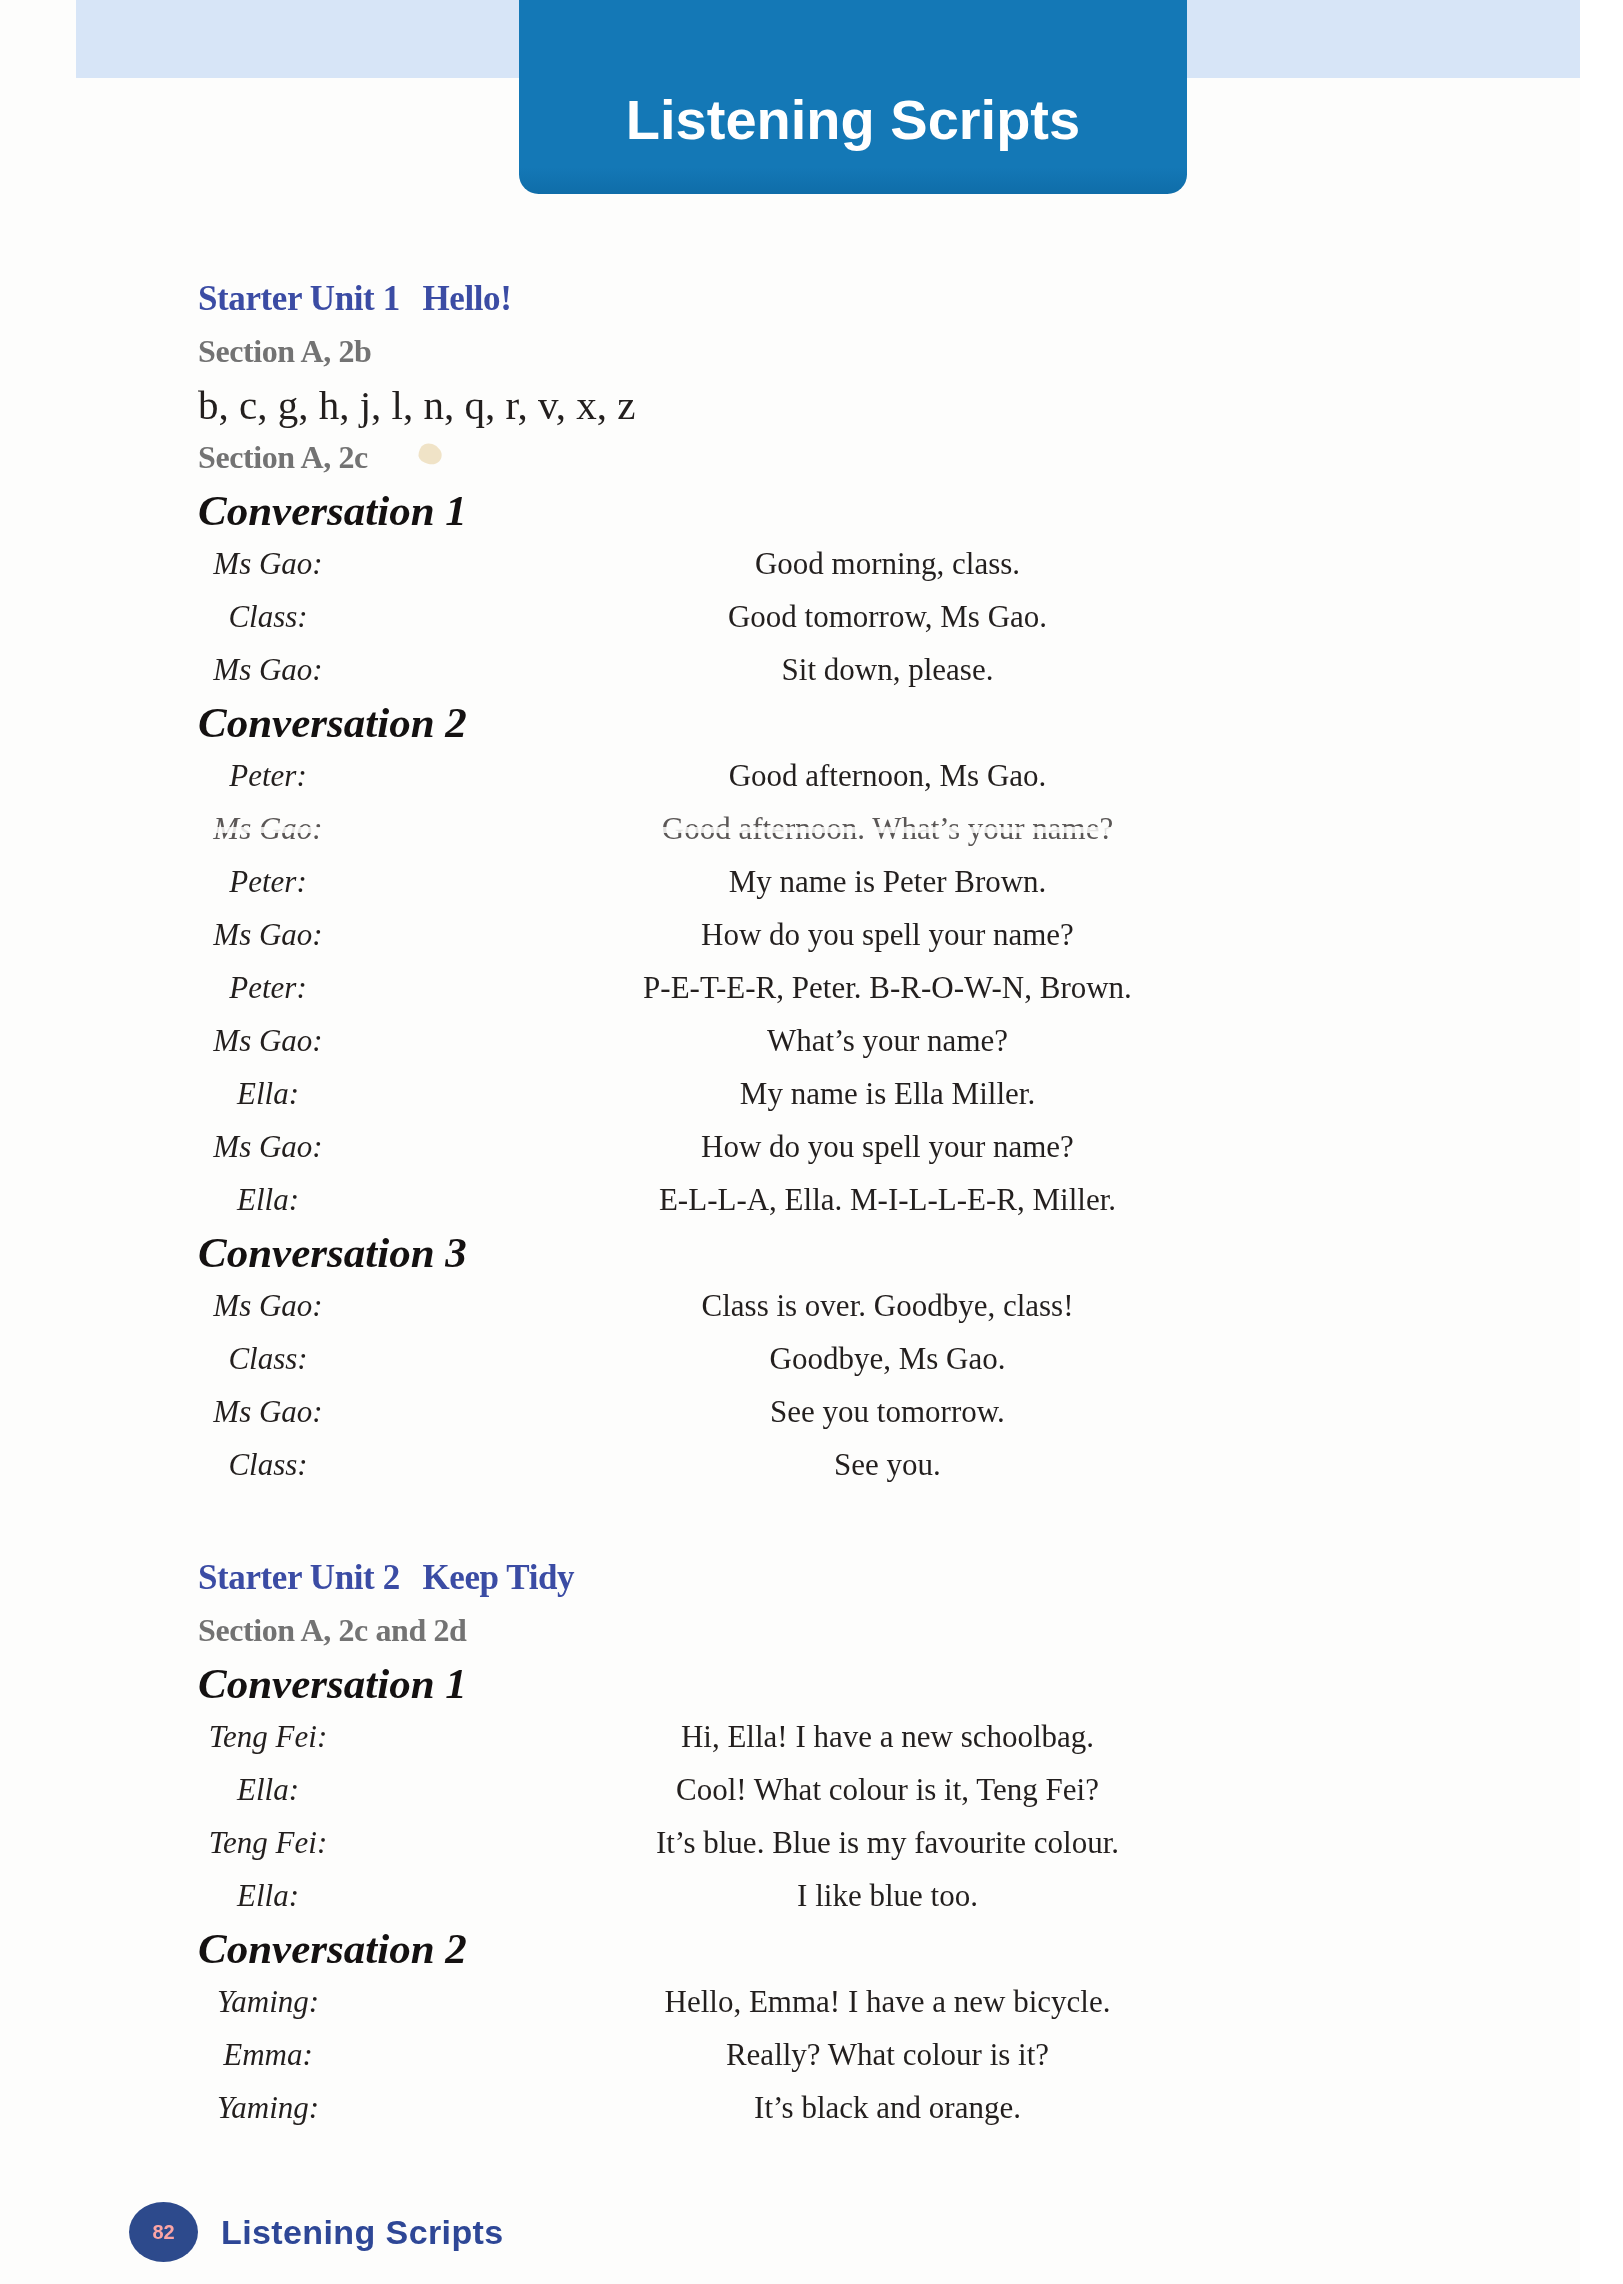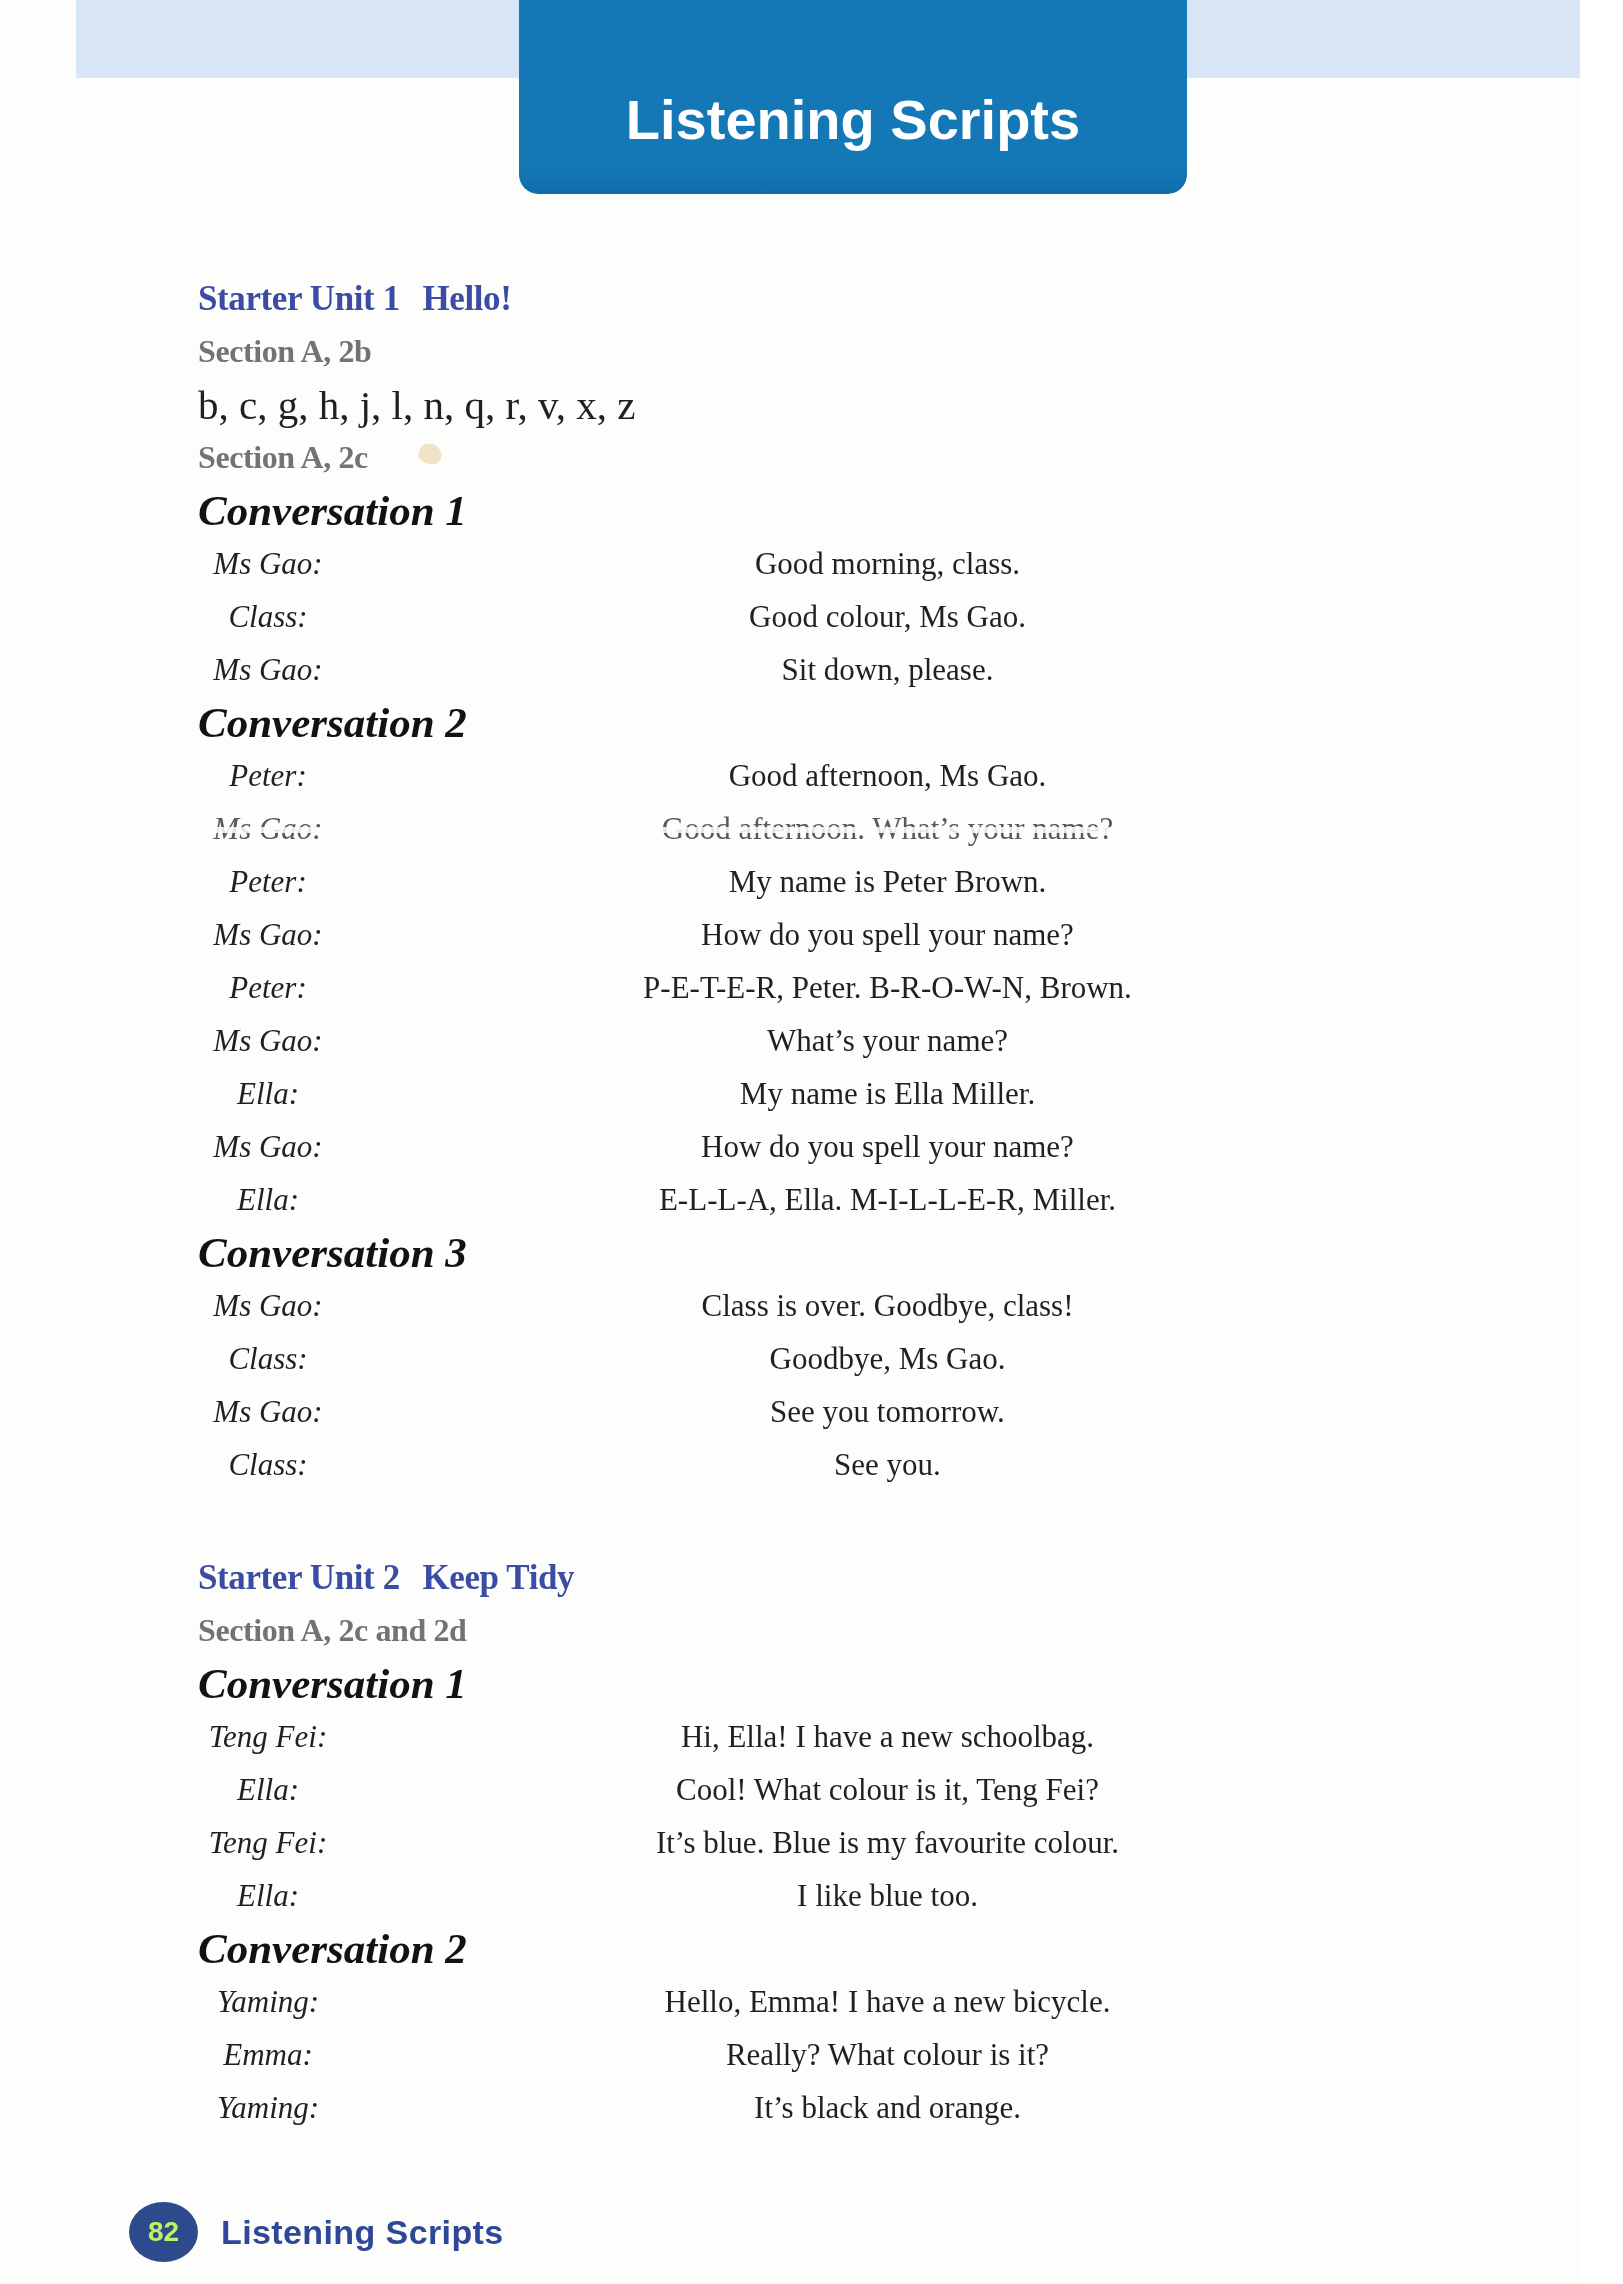--- a/index.html
+++ b/index.html
@@ -140,22 +140,22 @@
     width:69px; height:60px;
     background:var(--footer-navy);
     border-radius:50%;
     display:flex;
     align-items:center;
     justify-content:center;
   }
   .page-number{
     font-family:"Liberation Sans", sans-serif;
     font-weight:bold;
-    font-size:28px;
-    color:#bef264;
+    font-size:20px;
+    color:#fca5a5;
   }
   .footer-label{
     position:absolute;
     left:221px; top:0;
     height:60px;
     display:flex;
     align-items:center;
     font-family:"Liberation Sans", sans-serif;
     font-weight:bold;
     font-size:34px;
@@ -185,21 +185,21 @@
       <div class="section-heading">Section A, 2b</div>
       <div class="body-line">b, c, g, h, j, l, n, q, r, v, x, z</div>
       <div class="section-heading">Section A, 2c</div>
       <div class="conversation-heading">Conversation 1</div>
       <div class="line">
         <span class="speaker">Ms Gao:</span>
         <span class="dialogue">Good morning, class.</span>
       </div>
       <div class="line">
         <span class="speaker">Class:</span>
-        <span class="dialogue">Good colour, Ms Gao.</span>
+        <span class="dialogue">Good tomorrow, Ms Gao.</span>
       </div>
       <div class="line">
         <span class="speaker">Ms Gao:</span>
         <span class="dialogue">Sit down, please.</span>
       </div>
       <div class="conversation-heading">Conversation 2</div>
       <div class="line">
         <span class="speaker">Peter:</span>
         <span class="dialogue">Good afternoon, Ms Gao.</span>
       </div>

